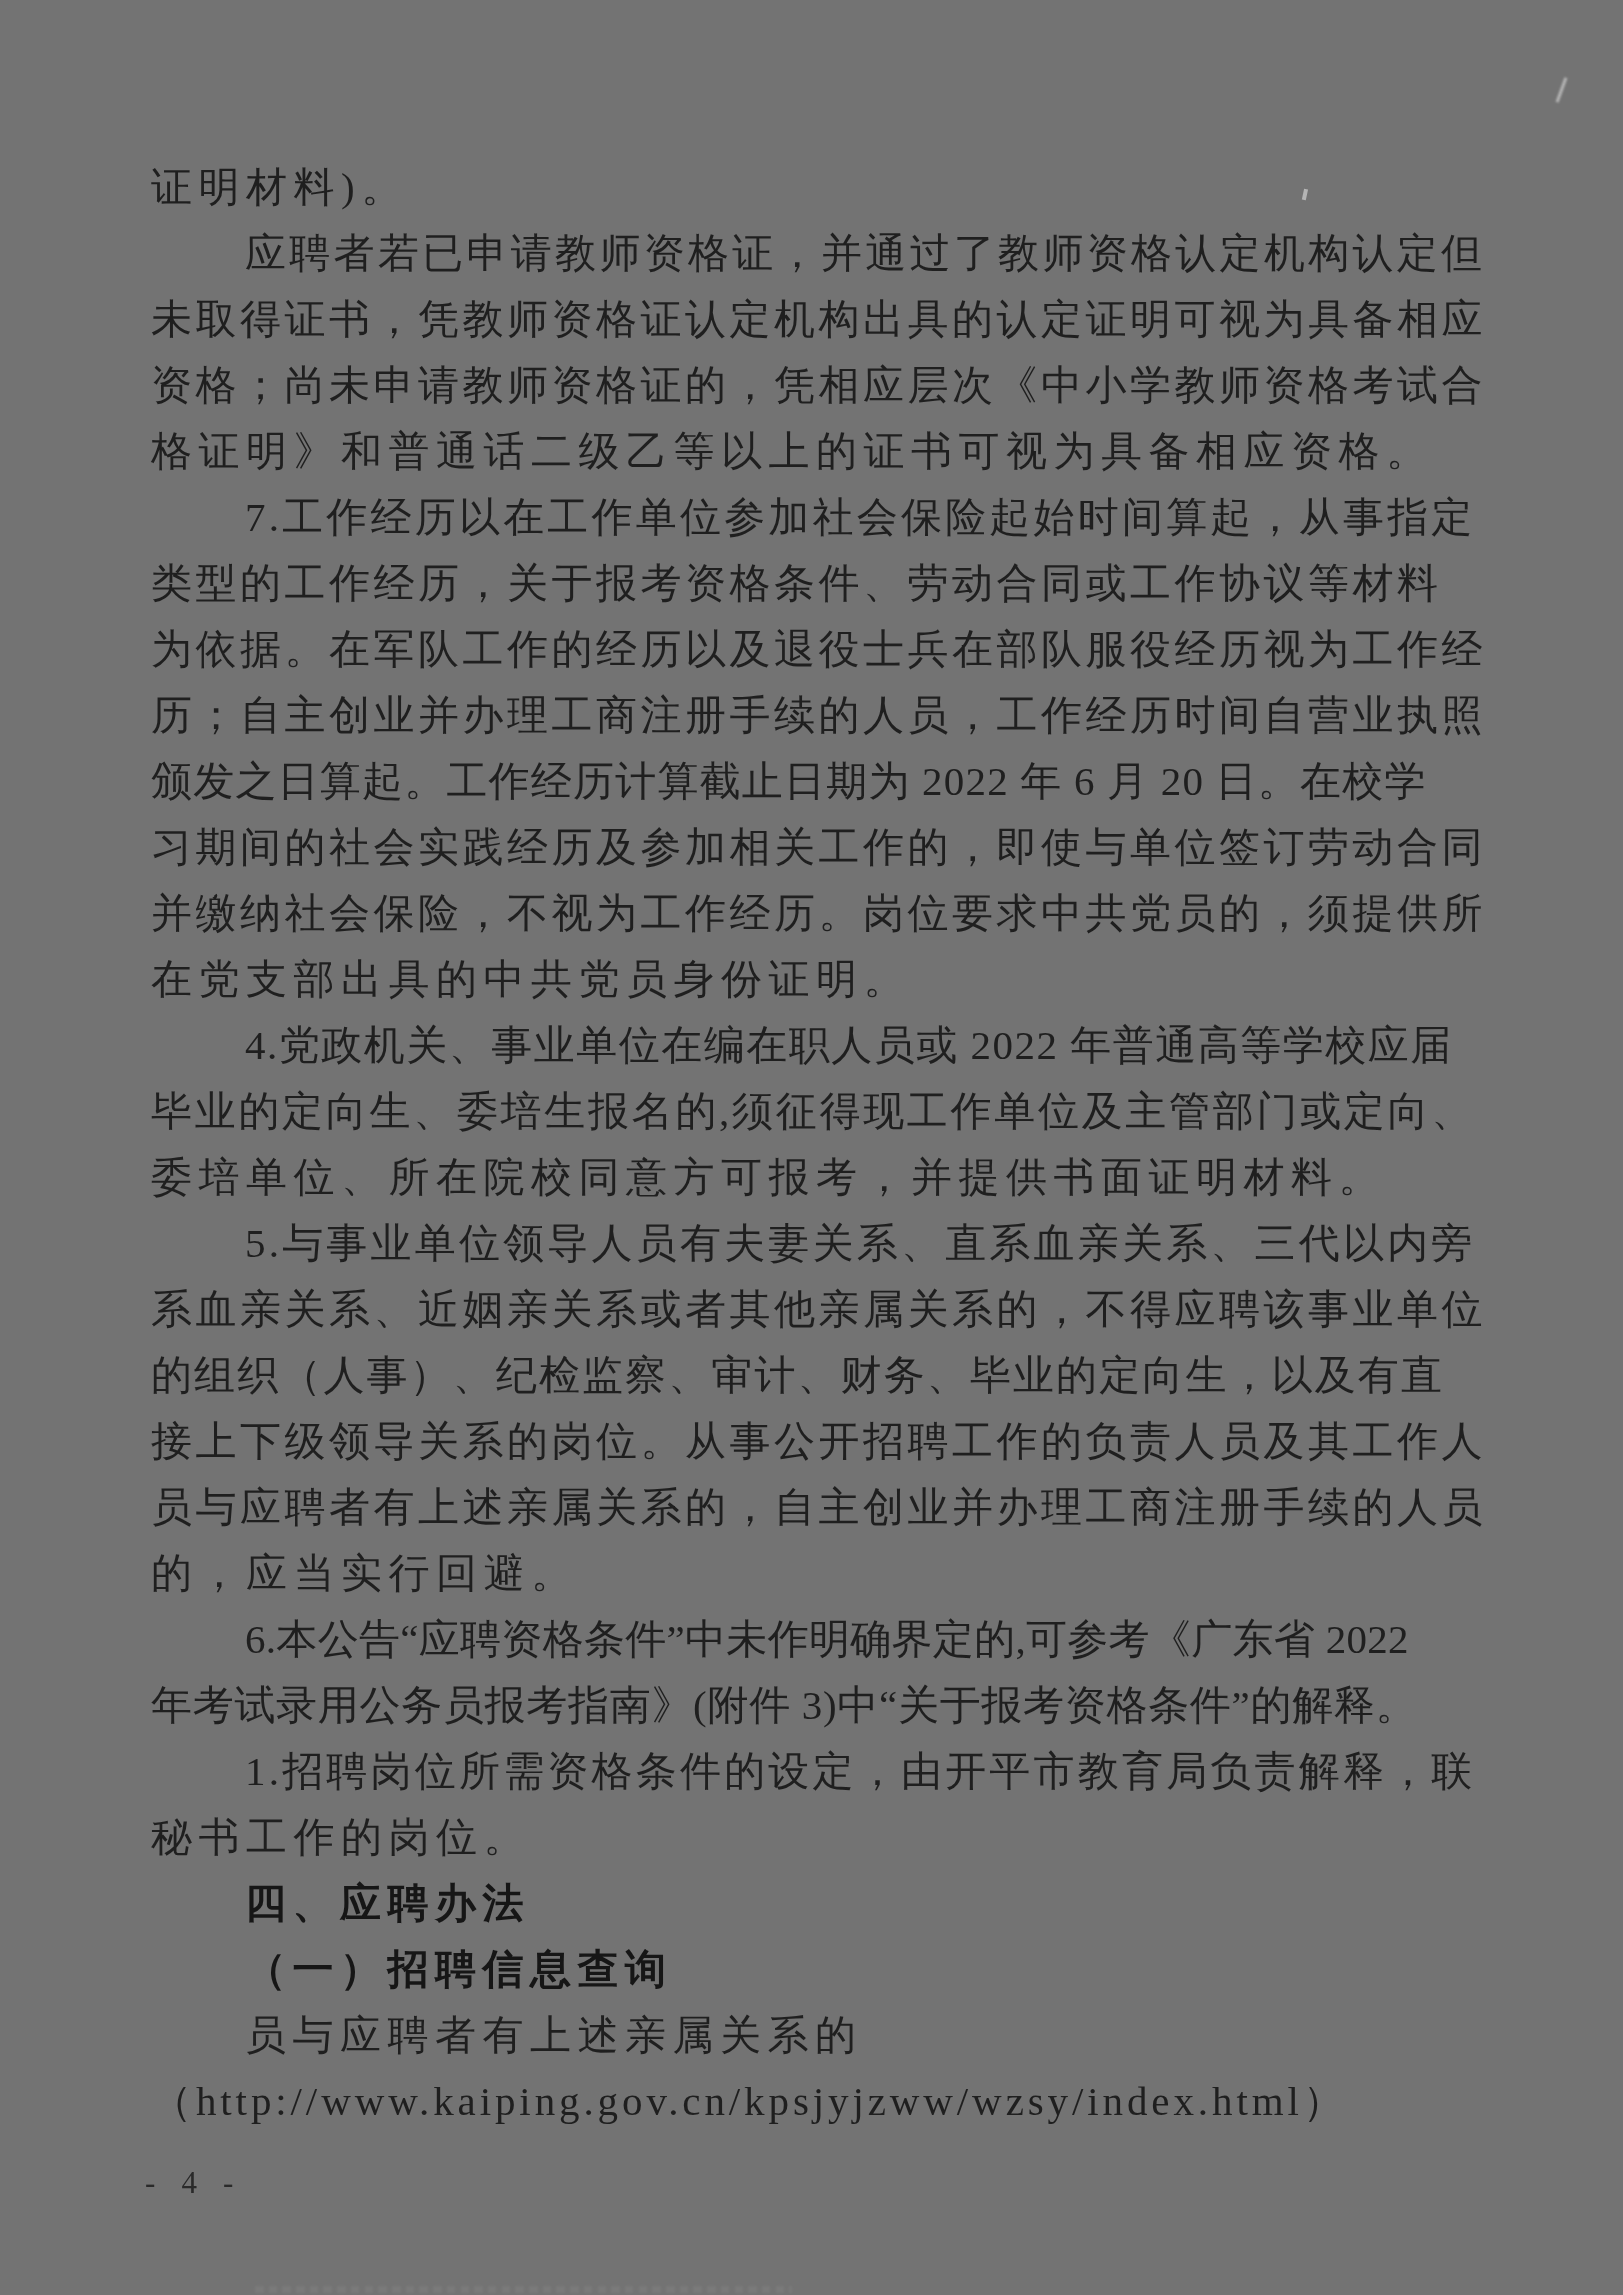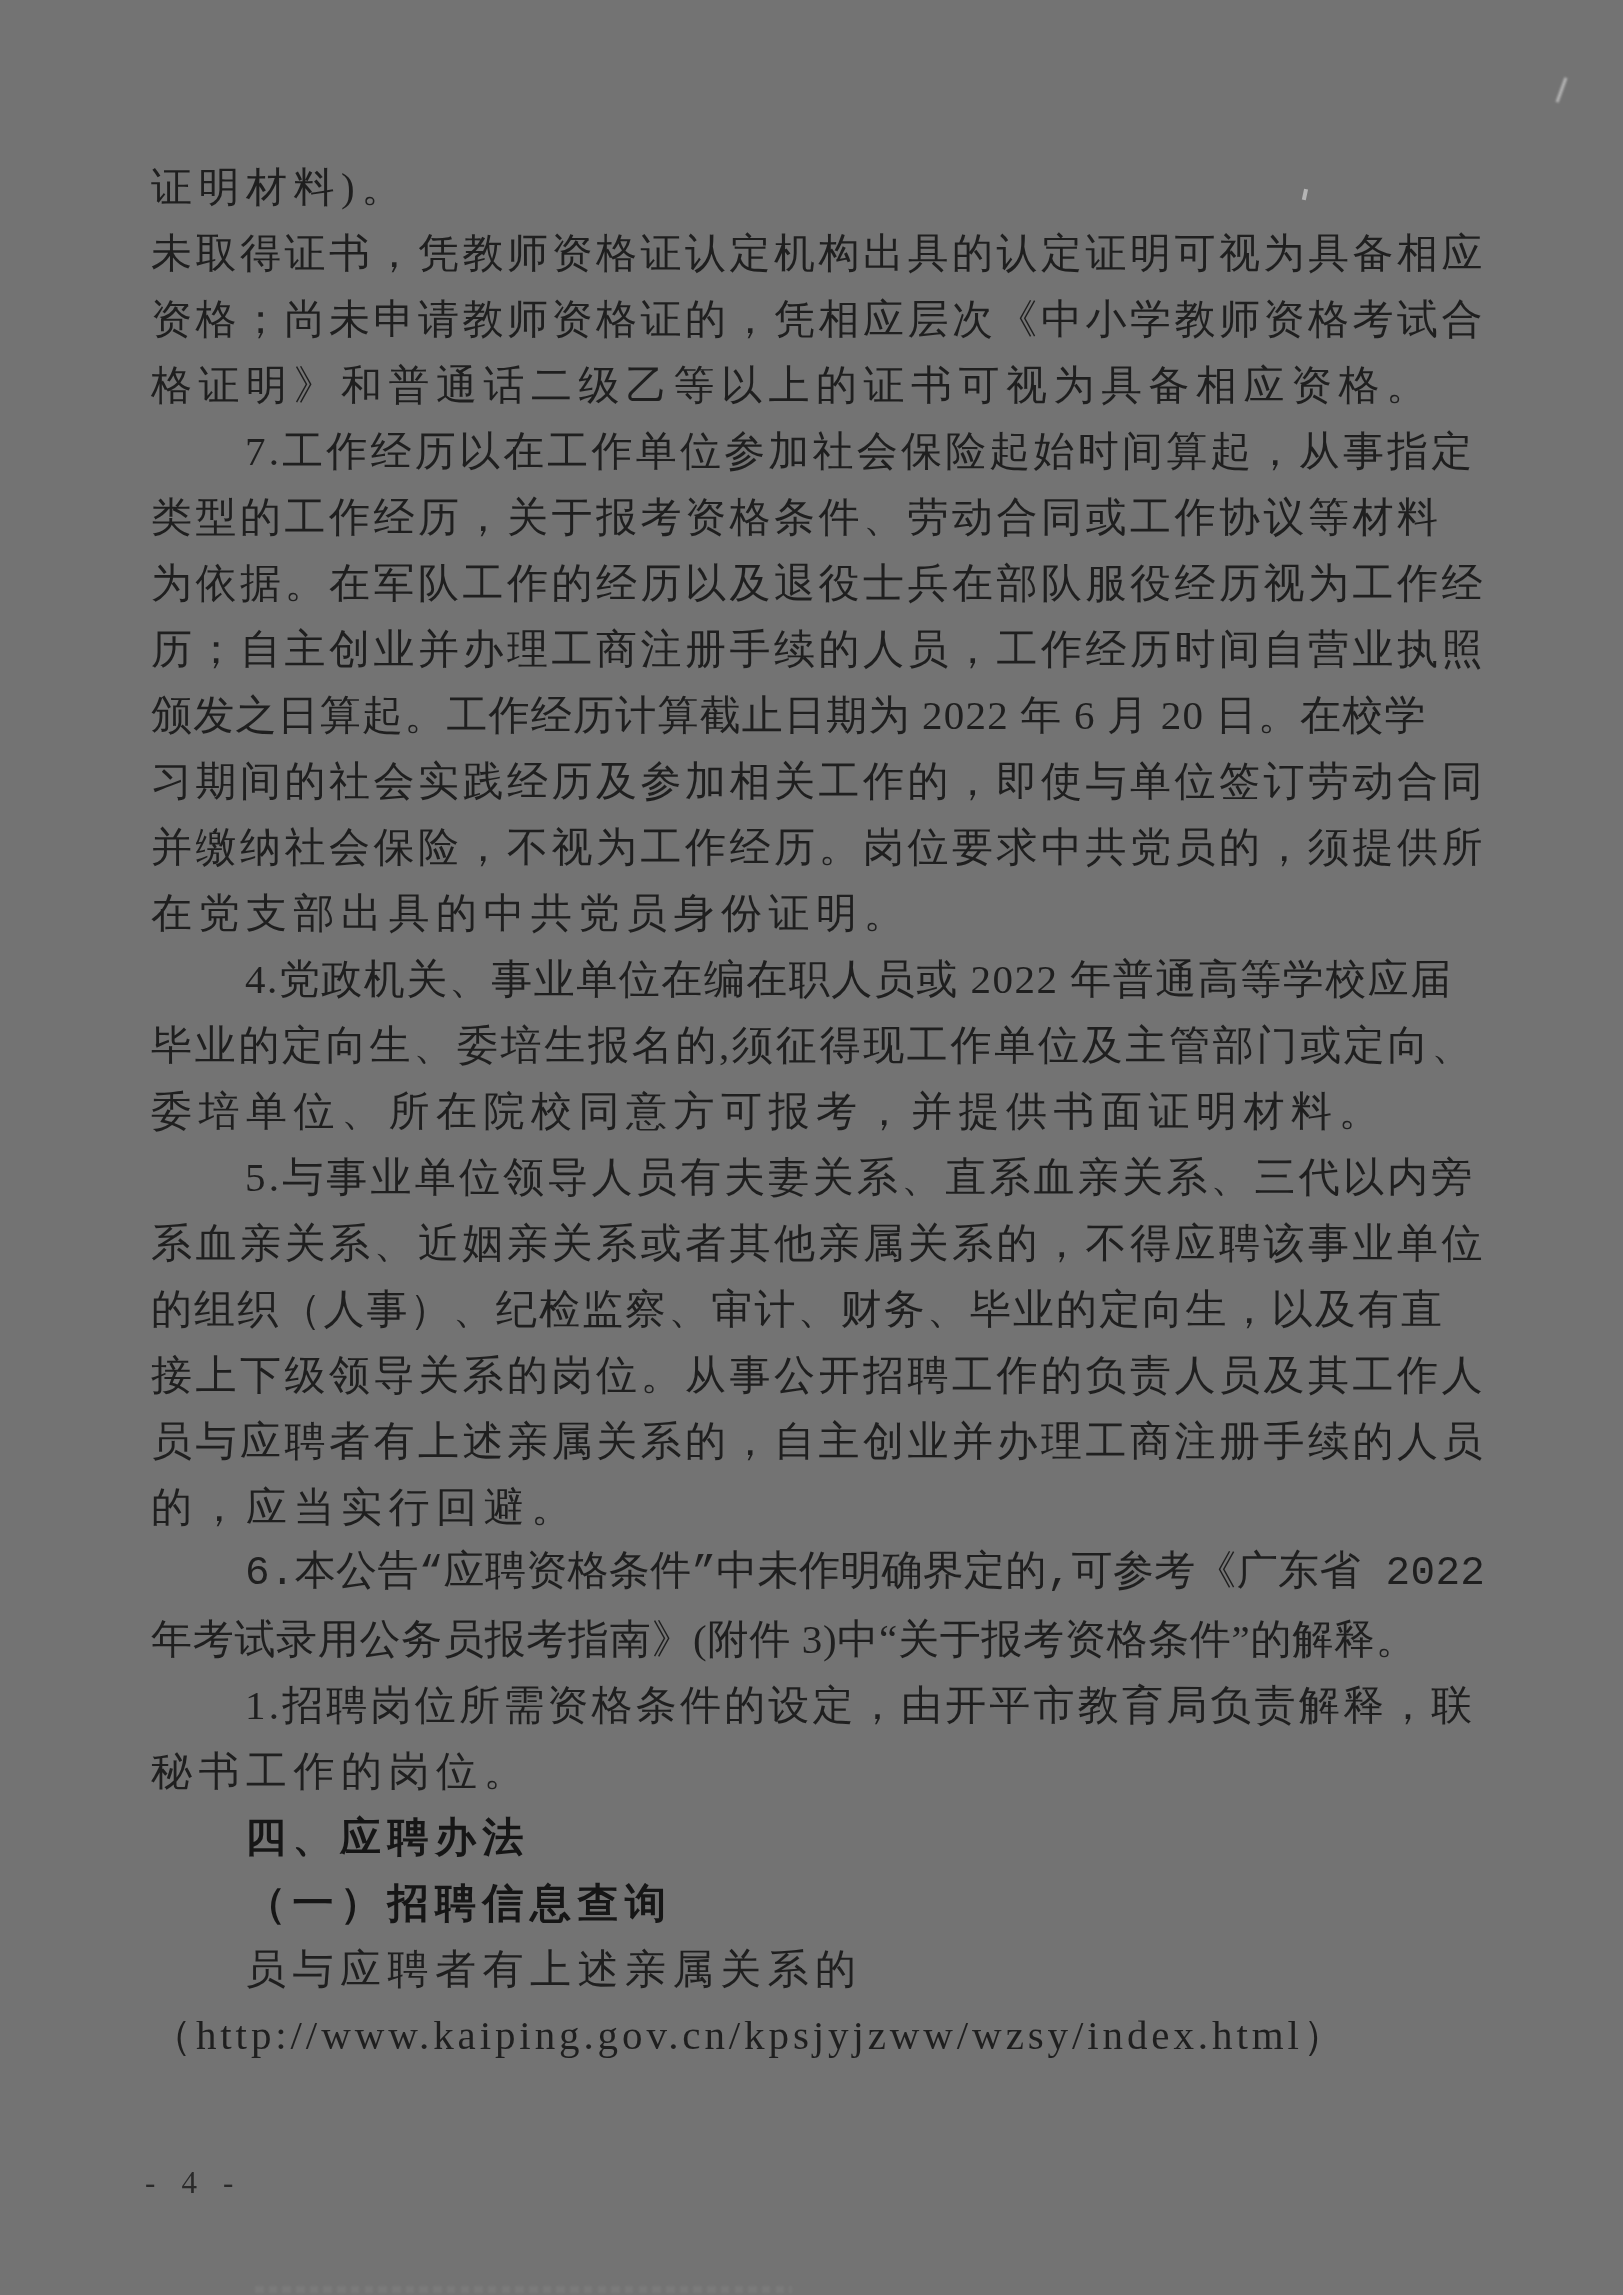--- a/index.html
+++ b/index.html
@@ -71,41 +71,42 @@
     filter:blur(1px);
     transform:rotate(20deg);
   }
 </style>
 </head>
 <body>
 
 <div class="page">
   <div class="doc-body">
       <div class="line body" style="padding-left: 0px; letter-spacing: 6.5px;">证明材料)。</div>
+      <div class="line body" style="padding-left: 94px; letter-spacing: 3.3px;">应聘者若已申请教师资格证，并通过了教师资格认定机构认定但</div>
       <div class="line body" style="padding-left: 0px; letter-spacing: 3.5px;">未取得证书，凭教师资格证认定机构出具的认定证明可视为具备相应</div>
       <div class="line body" style="padding-left: 0px; letter-spacing: 3.5px;">资格；尚未申请教师资格证的，凭相应层次《中小学教师资格考试合</div>
       <div class="line body" style="padding-left: 0px; letter-spacing: 6.5px;">格证明》和普通话二级乙等以上的证书可视为具备相应资格。</div>
       <div class="line body" style="padding-left: 94px; letter-spacing: 3.2px;">7.工作经历以在工作单位参加社会保险起始时间算起，从事指定</div>
       <div class="line body" style="padding-left: 0px; letter-spacing: 3.5px;">类型的工作经历，关于报考资格条件、劳动合同或工作协议等材料</div>
       <div class="line body" style="padding-left: 0px; letter-spacing: 3.5px;">为依据。在军队工作的经历以及退役士兵在部队服役经历视为工作经</div>
       <div class="line body" style="padding-left: 0px; letter-spacing: 3.5px;">历；自主创业并办理工商注册手续的人员，工作经历时间自营业执照</div>
       <div class="line body" style="padding-left: 0px; letter-spacing: 1.2px;">颁发之日算起。工作经历计算截止日期为 2022 年 6 月 20 日。在校学</div>
       <div class="line body" style="padding-left: 0px; letter-spacing: 3.5px;">习期间的社会实践经历及参加相关工作的，即使与单位签订劳动合同</div>
       <div class="line body" style="padding-left: 0px; letter-spacing: 3.5px;">并缴纳社会保险，不视为工作经历。岗位要求中共党员的，须提供所</div>
       <div class="line body" style="padding-left: 0px; letter-spacing: 6.5px;">在党支部出具的中共党员身份证明。</div>
       <div class="line body" style="padding-left: 94px; letter-spacing: 1.5px;">4.党政机关、事业单位在编在职人员或 2022 年普通高等学校应届</div>
       <div class="line body" style="padding-left: 0px; letter-spacing: 2.7px;">毕业的定向生、委培生报名的,须征得现工作单位及主管部门或定向、</div>
       <div class="line body" style="padding-left: 0px; letter-spacing: 6.5px;">委培单位、所在院校同意方可报考，并提供书面证明材料。</div>
       <div class="line body" style="padding-left: 94px; letter-spacing: 3.2px;">5.与事业单位领导人员有夫妻关系、直系血亲关系、三代以内旁</div>
       <div class="line body" style="padding-left: 0px; letter-spacing: 3.5px;">系血亲关系、近姻亲关系或者其他亲属关系的，不得应聘该事业单位</div>
       <div class="line body" style="padding-left: 0px; letter-spacing: 2.1px;">的组织（人事）、纪检监察、审计、财务、毕业的定向生，以及有直</div>
       <div class="line body" style="padding-left: 0px; letter-spacing: 3.5px;">接上下级领导关系的岗位。从事公开招聘工作的负责人员及其工作人</div>
       <div class="line body" style="padding-left: 0px; letter-spacing: 3.5px;">员与应聘者有上述亲属关系的，自主创业并办理工商注册手续的人员</div>
       <div class="line body" style="padding-left: 0px; letter-spacing: 6.5px;">的，应当实行回避。</div>
-      <div class="line body" style="padding-left: 94px; letter-spacing: 0.3px; font-family: Liberation Mono, monospace;">6.本公告“应聘资格条件”中未作明确界定的,可参考《广东省 2022</div>
+      <div class="line body" style="padding-left: 94px; letter-spacing: 0.3px;">6.本公告“应聘资格条件”中未作明确界定的,可参考《广东省 2022</div>
       <div class="line body" style="padding-left: 0px; letter-spacing: 0.7px;">年考试录用公务员报考指南》(附件 3)中“关于报考资格条件”的解释。</div>
       <div class="line body" style="padding-left: 94px; letter-spacing: 3.2px;">1.招聘岗位所需资格条件的设定，由开平市教育局负责解释，联</div>
       <div class="line body" style="padding-left: 0px; letter-spacing: 6.5px;">秘书工作的岗位。</div>
       <div class="line heading1" style="padding-left: 94px; letter-spacing: 6.5px;">四、应聘办法</div>
       <div class="line heading2" style="padding-left: 94px; letter-spacing: 6.5px;">（一）招聘信息查询</div>
       <div class="line body" style="padding-left: 94px; letter-spacing: 6.5px;">员与应聘者有上述亲属关系的</div>
       <div class="line url" style="padding-left: 0px; letter-spacing: 3.9px;">（http://www.kaiping.gov.cn/kpsjyjzww/wzsy/index.html）</div>
     </div>
   <div class="page-number">- 4 -</div>
   <div class="faint-cutoff"></div>

